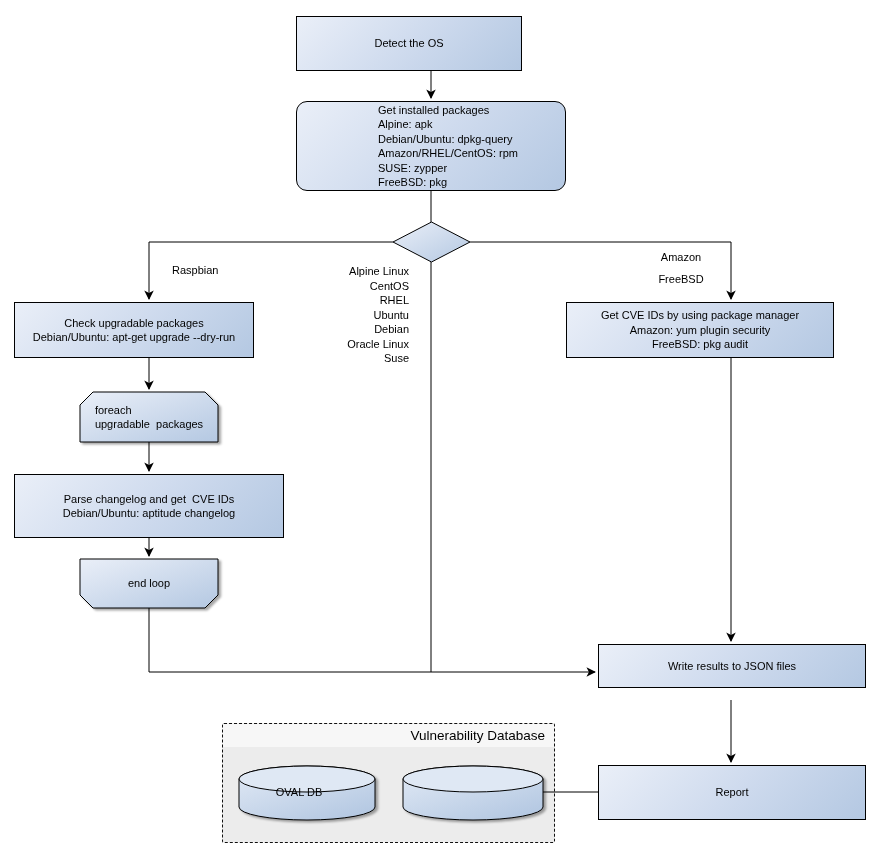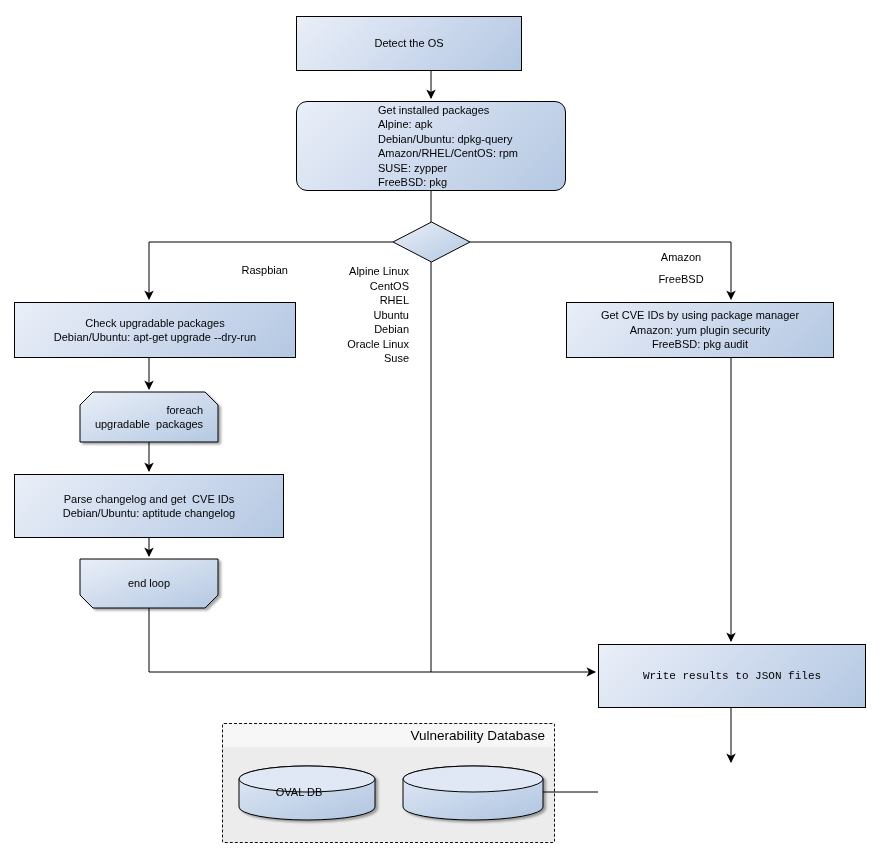--- a/index.html
+++ b/index.html
@@ -11,21 +11,21 @@
   .node{
     position:absolute;box-sizing:border-box;border:1px solid #000;
     background:linear-gradient(135deg,#eaeff8 0%,#cfdbee 50%,#b4c8e2 100%);
     display:flex;align-items:center;justify-content:center;
     text-align:center;font-size:11px;line-height:14.5px;white-space:pre-wrap;
   }
   .node.right-align{justify-content:flex-end;text-align:left;padding-right:47px;border-radius:11px;}
   .shape-label{
     position:absolute;box-sizing:border-box;background:transparent;border:none;
     display:flex;align-items:center;justify-content:center;
-    text-align:right;font-size:11px;line-height:14.5px;white-space:pre-wrap;
+    text-align:left;font-size:11px;line-height:14.5px;white-space:pre-wrap;
   }
   .edge-label{
     position:absolute;font-size:11px;line-height:14.5px;white-space:pre-wrap;
   }
   .container-box{
     position:absolute;left:222px;top:723px;width:333px;height:120px;box-sizing:border-box;
     border:1px dashed #111;border-radius:2px;
     background:linear-gradient(180deg,#f7f7f7 0px,#f7f7f7 23px,#ececec 23px,#ececec 100%);
   }
   .container-title{
@@ -90,42 +90,43 @@
 
   <div class="node" style="left:296px;top:16px;width:226px;height:55px;">Detect the OS</div>
 
   <div class="node right-align" style="left:296px;top:101px;width:270px;height:90px;">Get installed packages
 Alpine: apk
 Debian/Ubuntu: dpkg-query
 Amazon/RHEL/CentOS: rpm
 SUSE: zypper
 FreeBSD: pkg</div>
 
-  <div class="node" style="left:14px;top:302px;width:282px;height:56px;">Check upgradable packages
+  <div class="node" style="left:14px;top:302px;width:240px;height:56px;">Check upgradable packages
 Debian/Ubuntu: apt-get upgrade --dry-run</div>
 
   <div class="node" style="left:14px;top:474px;width:270px;height:64px;">Parse changelog and get  CVE IDs
 Debian/Ubuntu: aptitude changelog</div>
 
   <div class="node" style="left:566px;top:302px;width:268px;height:56px;">Get CVE IDs by using package manager
 Amazon: yum plugin security
 FreeBSD: pkg audit</div>
 
-  <div class="node" style="left:598px;top:644px;width:268px;height:64px;font-family:Liberation Mono, monospace;">Write results to JSON files</div>
+  <div class="node" style="left:598px;top:644px;width:268px;height:44px;">Write results to JSON files</div>
 
+  <div class="node" style="left:598px;top:765px;width:268px;height:55px;">Report</div>
 
   <div class="shape-label" style="left:80px;top:392px;width:138px;height:50px;">foreach
 upgradable  packages</div>
 
   <div class="shape-label" style="left:80px;top:559px;width:138px;height:49px;">end loop</div>
 
   <div class="shape-label" style="left:239px;top:772px;width:120px;height:40px;">OVAL DB</div>
 
 
-  <div class="edge-label" style="left:188px;top:263px;width:100px;text-align:right;">Raspbian</div>
+  <div class="edge-label" style="left:172px;top:263px;width:100px;text-align:left;">Raspbian</div>
 
   <div class="edge-label" style="left:309px;top:264px;width:100px;text-align:right;">Alpine Linux
 CentOS
 RHEL
 Ubuntu
 Debian
 Oracle Linux
 Suse</div>
 
   <div class="edge-label" style="left:641px;top:246px;width:80px;text-align:center;line-height:22px;">Amazon

